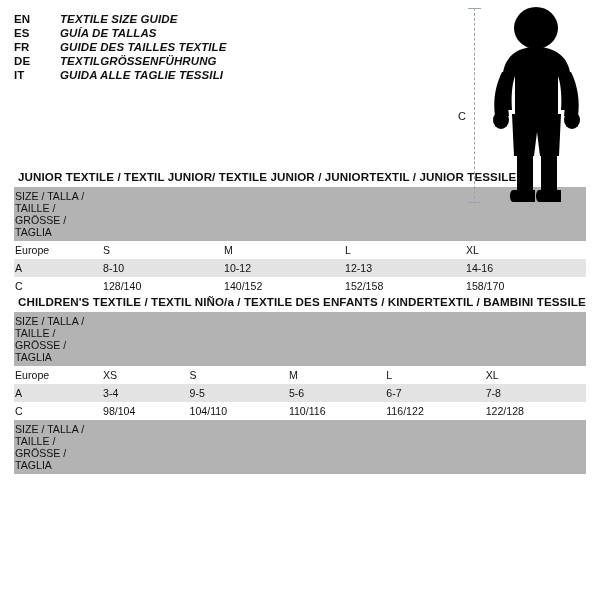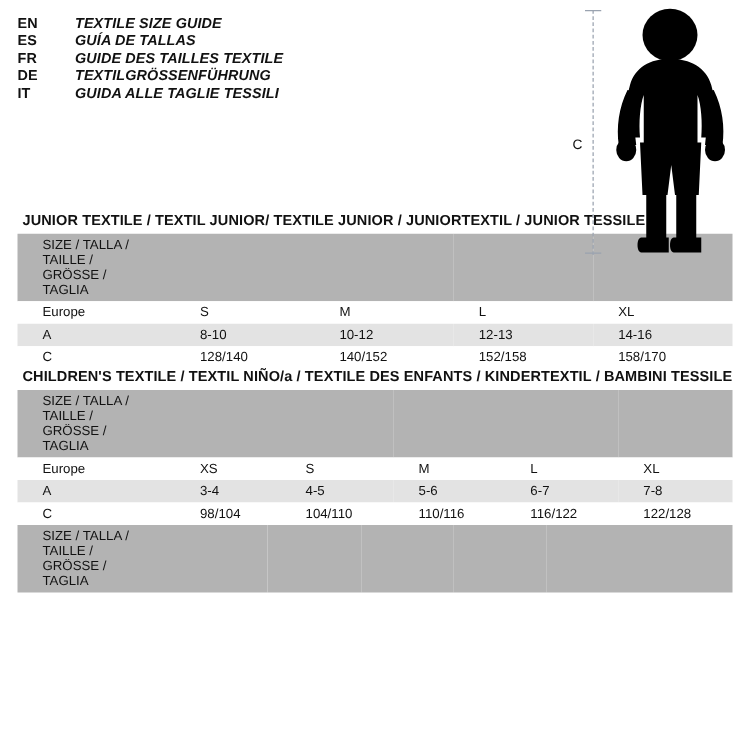--- a/index.html
+++ b/index.html
@@ -110,21 +110,21 @@
     font-weight: bold;
     line-height: 1.25;
     margin-bottom: 4px;
   }
   table.size-table {
     width: 100%;
     border-collapse: collapse;
     font-size: 10.6px;
   }
   table.size-table td {
-    padding: 3px 20px;
+    padding: 3px 1px;
     vertical-align: middle;
   }
   tr.head-row td {
     background: #b3b3b3;
     font-weight: normal;
     color: #111;
   }
   tr.alt td {
     background: #e3e3e3;
   }
@@ -257,21 +257,21 @@
           <td class="rowlabel">Europe</td>
           <td>XS</td>
           <td>S</td>
           <td>M</td>
           <td>L</td>
           <td>XL</td>
         </tr>
         <tr class="alt">
           <td class="rowlabel">A</td>
           <td>3-4</td>
-          <td>4-5</td>
+          <td>9-5</td>
           <td>5-6</td>
           <td>6-7</td>
           <td>7-8</td>
         </tr>
         <tr class="plain">
           <td class="rowlabel">C</td>
           <td>98/104</td>
           <td>104/110</td>
           <td>110/116</td>
           <td>116/122</td>

